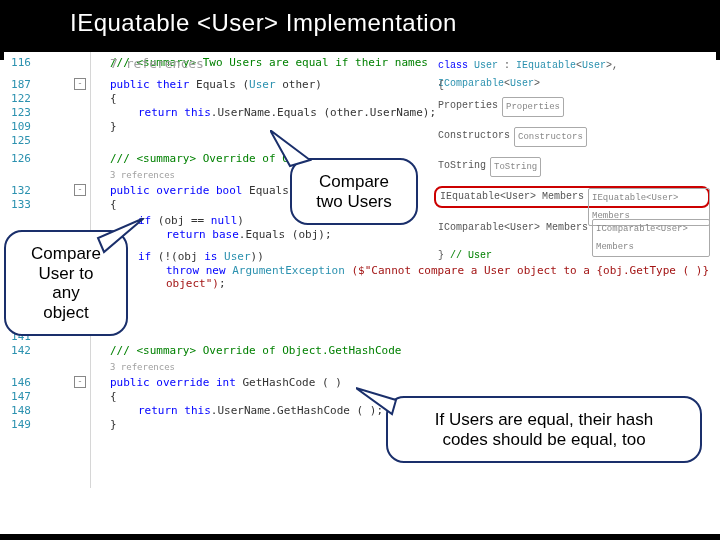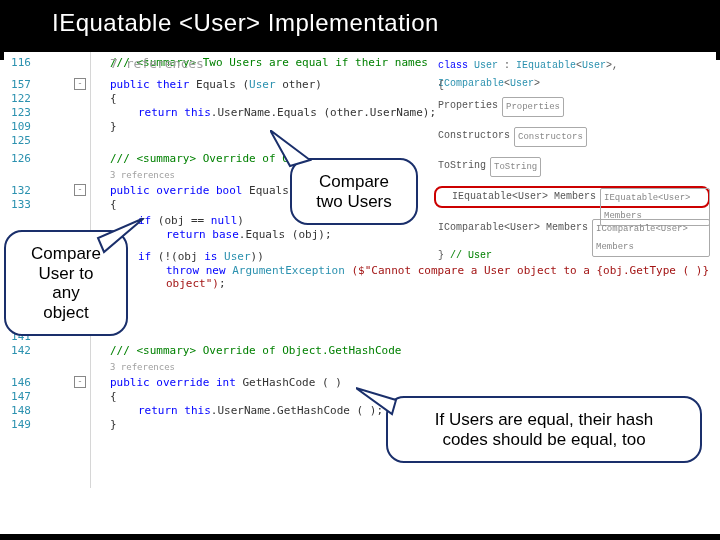--- a/index.html
+++ b/index.html
@@ -1,49 +1,49 @@
 <!DOCTYPE html>
 <html><head>
 <meta charset="utf-8">
 <style>
 html,body{margin:0;padding:0;width:720px;height:540px;background:#fff;font-family:Arial,Helvetica,sans-serif;overflow:hidden}
 .slide{position:relative;width:720px;height:540px}
-.titlebar{position:absolute;top:0;left:0;right:0;height:60px;background:#000;color:#fff;font-size:24px;line-height:46px;padding-left:52px;letter-spacing:.5px}
+.titlebar{position:absolute;top:0;left:0;right:0;height:60px;background:#000;color:#fff;font-size:24px;line-height:46px;padding-left:70px;letter-spacing:.5px}
 .codebox{position:absolute;left:4px;top:52px;right:4px;bottom:52px;background:#fff;overflow:hidden;font-family:Consolas,Menlo,monospace;font-size:11px;color:#333}
 .ln{position:absolute;left:0;width:34px;text-align:center;color:#2b91af;font-size:11px}
 .gut{position:absolute;left:40px;width:60px;height:100%;}
 .gut .vline{position:absolute;left:46px;top:0;bottom:0;width:1px;background:#d6d6d6}
 .gut .mark{position:absolute;left:30px;width:10px;height:10px;border:1px solid #888;color:#888;font-size:9px;line-height:8px;text-align:center}
 .code{position:absolute;left:106px;right:0}
 .bl{color:#0000ff}
 .gr{color:#008000}
 .gy{color:#a0a0a0}
 .tl{color:#2b91af}
 .st{color:#a31515}
 
 .outline{position:absolute;right:10px;top:56px;width:276px;background:#fff}
 .outline .row{height:18px;line-height:18px;font-family:Liberation Mono, monospace;font-size:10px;padding:1px 4px;color:#555}
-.outline .row.hl{border:2px solid #c00;border-radius:8px;padding:0 16px}
+.outline .row.hl{border:2px solid #c00;border-radius:8px;padding:0 4px}
 .box{position:absolute;border:1px solid #aaa;border-radius:2px;padding:0 3px;font-size:9px;color:#888;margin-left:4px;display:inline-block}
 
 .callout{position:absolute;background:#fff;border:2px solid #1a2f6b;border-radius:18px;padding:12px 14px;font-size:17px;line-height:1.15;text-align:center;color:#000;font-family:"Trebuchet MS",Arial,sans-serif}
 .callout3{font-weight:400}
 
 .foot{position:absolute;left:0;bottom:0;right:0;height:6px;background:#000}
 </style>
 </head>
 <body>
 <div class="slide">
 
 <div class="titlebar">IEquatable &lt;User&gt; Implementation</div>
 
 <div class="codebox">
 
   <div class="ln" style="top:4px">116</div>
-  <div class="ln" style="top:26px">157</div>
+  <div class="ln" style="top:26px">187</div>
   <div class="ln" style="top:40px">122</div>
   <div class="ln" style="top:54px">123</div>
   <div class="ln" style="top:68px">109</div>
   <div class="ln" style="top:82px">125</div>
   <div class="ln" style="top:100px">126</div>
   <div class="ln" style="top:132px">132</div>
   <div class="ln" style="top:146px">133</div>
   <div class="ln" style="top:264px">140</div>
   <div class="ln" style="top:278px">141</div>
   <div class="ln" style="top:292px">142</div>

